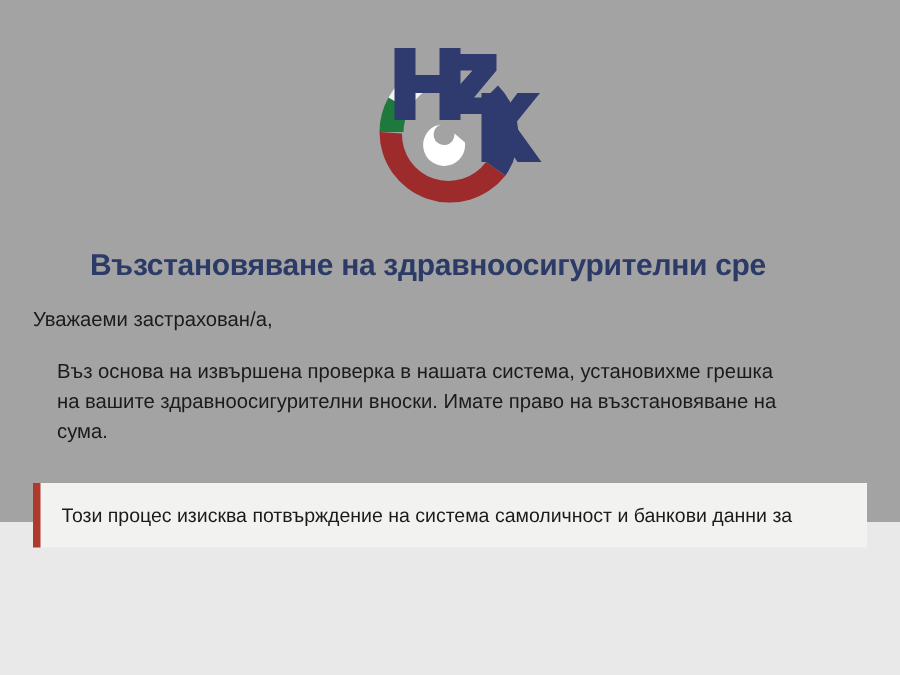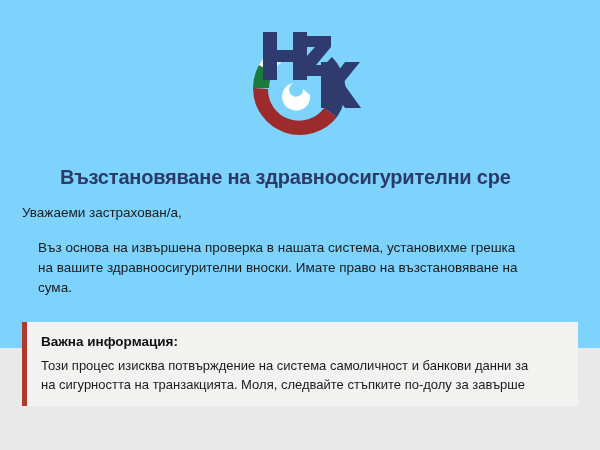--- a/index.html
+++ b/index.html
@@ -10,21 +10,21 @@
     width: 600px;
     height: 450px;
     background: #e9e9e9;
     font-family: "Liberation Sans", sans-serif;
     overflow: hidden;
   }
   .page {
     position: relative;
     width: 600px;
     height: 348px;
-    background: #7dd3fc;
+    background: #a3a3a3;
     box-sizing: border-box;
   }
   
   .logo-area {
     width: 100%;
     padding-top: 18px;
     display: flex;
     justify-content: center;
     align-items: flex-start;
   }
@@ -127,20 +127,18 @@
   <div class="content">
     <p class="greeting">Уважаеми застрахован/а,</p>
     <div class="paragraph">
       <span class="line">Въз основа на извършена проверка в нашата система, установихме грешка</span>
       <span class="line">на вашите здравноосигурителни вноски. Имате право на възстановяване на</span>
       <span class="line">сума.</span>
     </div>
   </div>
 
   <div class="notice">
-    <div class="notice-title">Важна информация:</div>
     <div class="notice-body">
       <span class="line">Този процес изисква потвърждение на система самоличност и банкови данни за</span>
-      <span class="line">на сигурността на транзакцията. Моля, следвайте стъпките по-долу за завърше</span>
     </div>
   </div>
 
 </div>
 
 </body></html>

